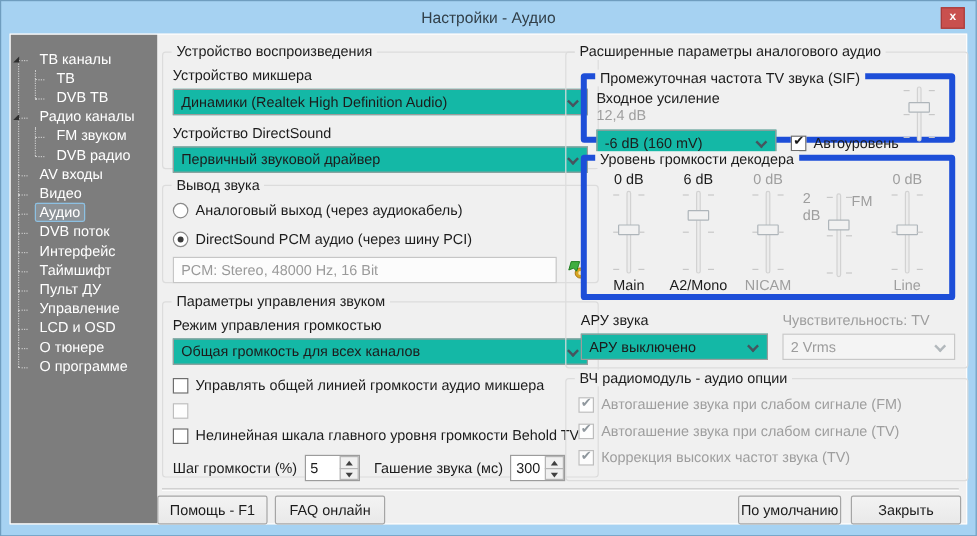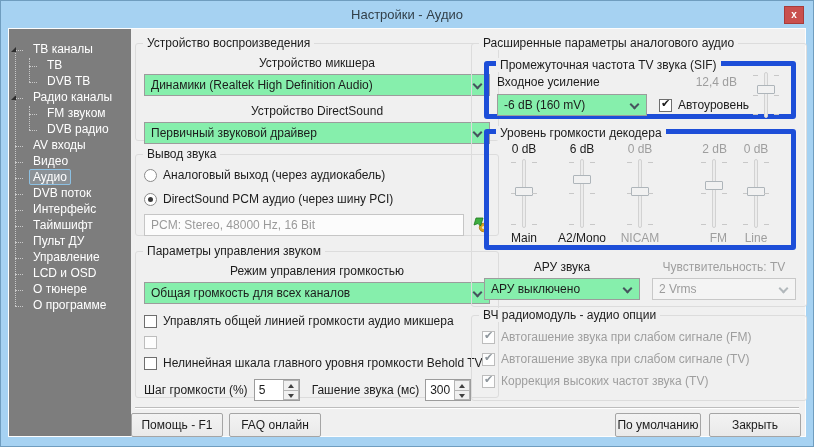--- a/index.html
+++ b/index.html
@@ -64,24 +64,24 @@
   .group {
     position: absolute; left: 0; right: 0;
     border: 1px solid #dcdcdc; border-radius: 3px; background: transparent;
   }
   .gtitle {
     position: absolute; top: -8px; left: 7px;
     background: #f0f0f0; padding: 0 4px; color: #1c1c1c; white-space: nowrap;
   }
   .sub { border: 5px solid #1d4ed8; }
   
-  .lbl { display: block; margin-bottom: 4px; text-align: center; }
+  .lbl { display: block; margin-bottom: 4px; }
   .lbl.dis, .dis { color: #9e9e9e; }
   .combo {
-    position: relative; height: 22px; background: #86efac;
+    position: relative; height: 22px; background: #14b8a6;
     border: 1px solid #9c9c9c; padding: 3px 20px 0 6px;
     white-space: nowrap; overflow: hidden; cursor: default;
   }
   .combo .arr {
     position: absolute; right: 8px; top: 6px; width: 7px; height: 7px;
     border: solid #46545e; border-width: 0 0 2px 2px;
     transform: rotate(-45deg);
   }
   .combo.dis { background: #f4f4f4; border-color: #c8c8c8; color: #9c9c9c; }
   .combo.dis .arr { border-color: #b2b8bc; }
@@ -306,21 +306,21 @@
       </div>
     </div>
 
     <div class="right-col">
 
       <div class="group" style="top:14px; height:264px;">
         <span class="gtitle">Расширенные параметры аналогового аудио</span>
 
         <div class="group sub" style="left:12px; right:10px; top:17px; height:58px; padding:9px 8px 0;">
           <span class="gtitle">Промежуточная частота TV звука (SIF)</span>
-          <div style="display:flex;">
+          <div style="display:flex;flex-direction:column;">
             <span style="flex:1;">Входное усиление</span>
             <span class="dis" style="margin-right:46px;">12,4 dB</span>
           </div>
           <div style="display:flex; align-items:center; margin-top:5px;">
             <div class="combo" style="width:150px;">
               <span>-6 dB (160 mV)</span>
               <span class="arr"></span>
             </div>
             <div class="cb-row" style="margin:0 0 0 12px;">
               <span class="cbox on"></span>
@@ -353,21 +353,21 @@
               <span style="margin-top:3px;">A2/Mono</span>
             </div>
             <div style="flex:1; display:flex; flex-direction:column; align-items:center;">
               <span class="dis">0 dB</span>
               <div class="vslider" style="height:70px; margin-top:3px;">
                 <span class="track"></span>
                 <span class="thumb" style="top:28px;"></span>
               </div>
               <span class="dis" style="margin-top:3px;">NICAM</span>
             </div>
-            <div style="flex:1; display:flex; flex-direction:column; align-items:flex-end;">
+            <div style="flex:1; display:flex; align-items:flex-start;margin-top:16px;">
               <span class="dis">2 dB</span>
               <div class="vslider" style="height:70px; margin-top:3px;">
                 <span class="track"></span>
                 <span class="thumb" style="top:22px;"></span>
               </div>
               <span class="dis" style="margin-top:3px;">FM</span>
             </div>
             <div style="flex:1; display:flex; flex-direction:column; align-items:center;">
               <span class="dis">0 dB</span>
               <div class="vslider" style="height:70px; margin-top:3px;">

